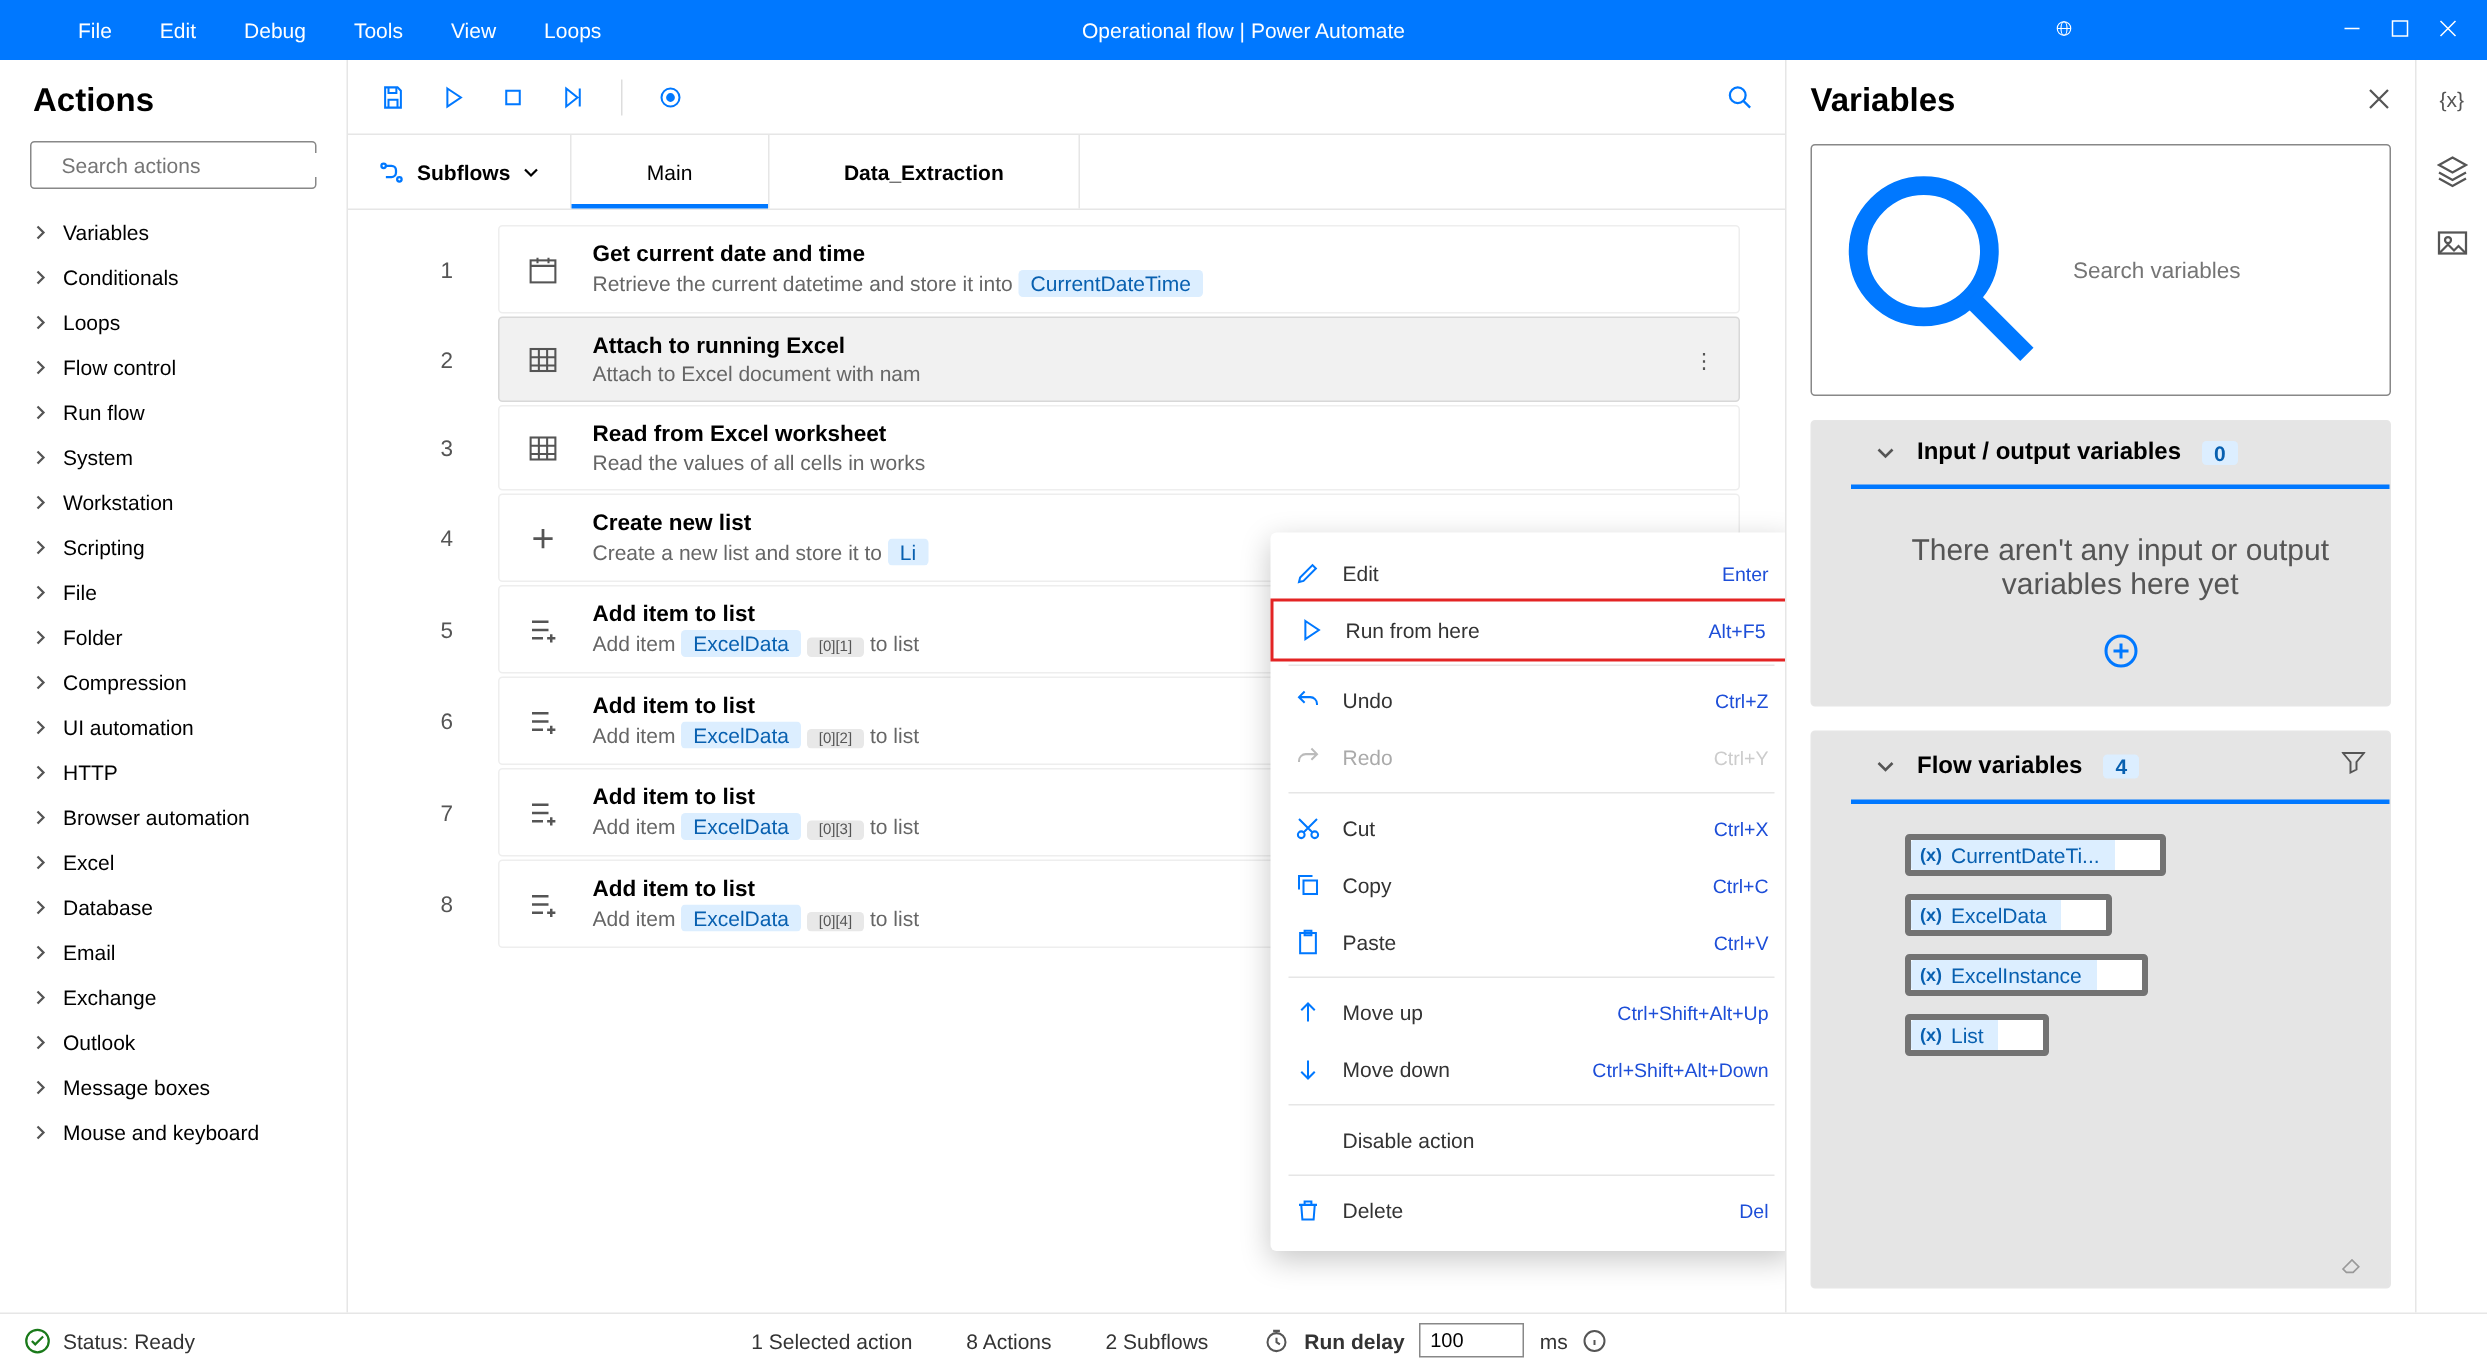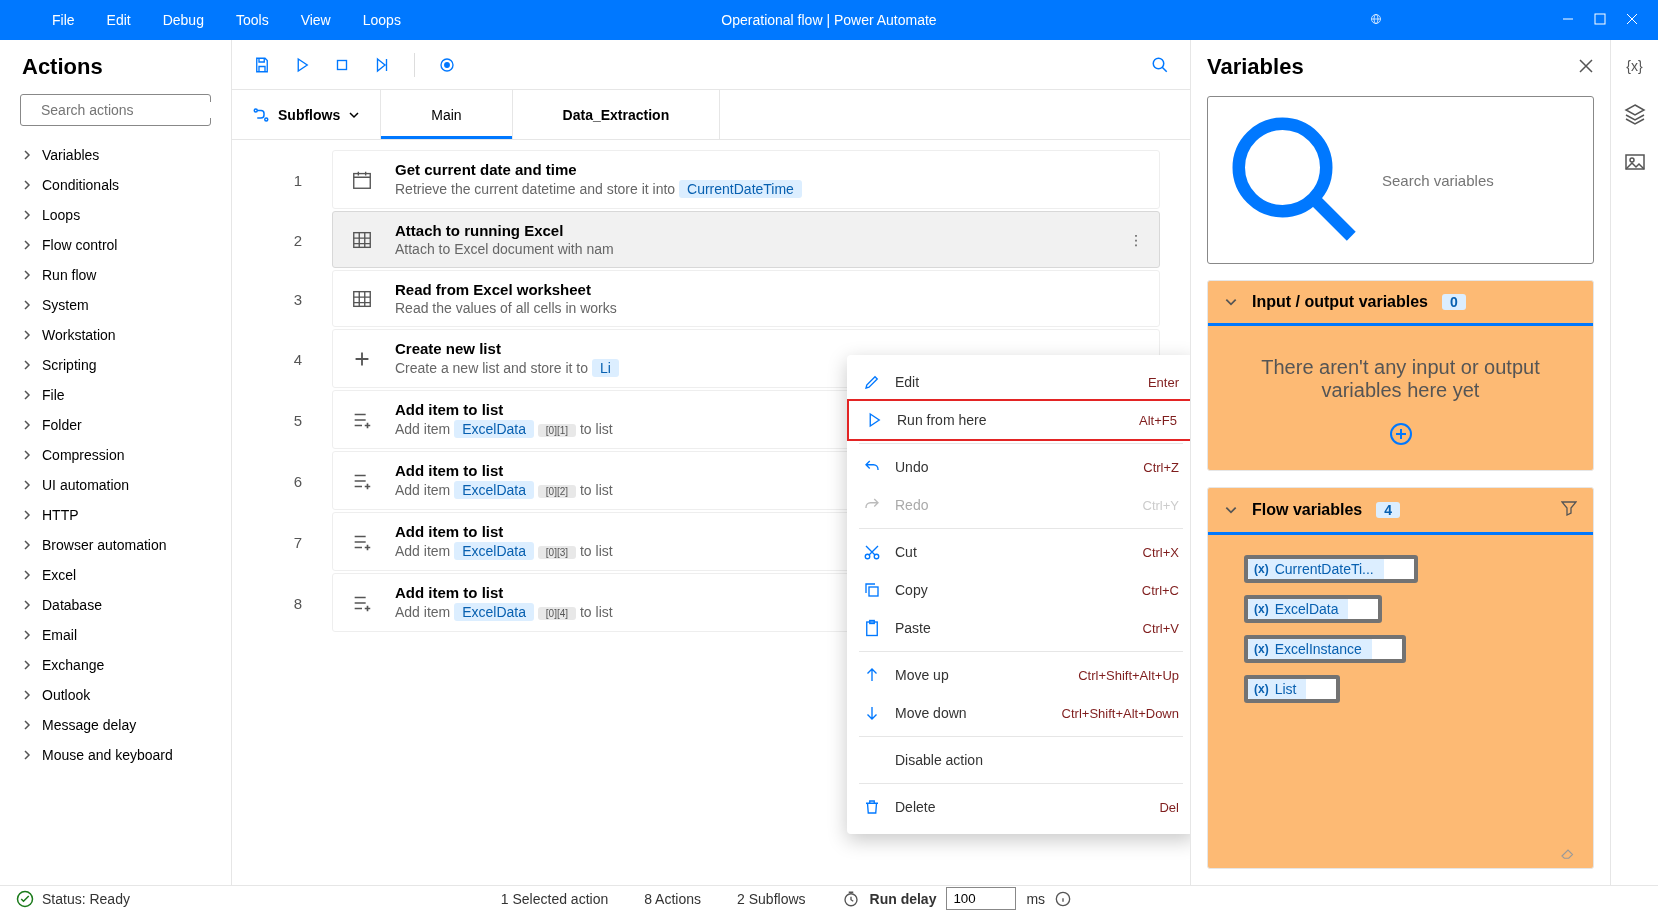--- a/index.html
+++ b/index.html
@@ -52,50 +52,50 @@
 .step-menu { color: #555; }
 
 .context-menu { position: absolute; top: 215px; left: 615px; width: 348px; background: #fff; box-shadow: 0 6px 20px rgba(0,0,0,0.22); border-radius: 4px; padding: 8px 0; z-index: 100; }
 .cm-item { display: flex; align-items: center; padding: 10px 16px; gap: 14px; cursor: pointer; color: #333; }
 .cm-item.highlighted { border: 2px solid #e32424; margin: -2px 0; }
 .cm-item.disabled { color: #aaa; }
 .cm-item .cm-icon { width: 18px; height: 18px; flex-shrink: 0; display: flex; align-items: center; justify-content: center; }
 .cm-item .cm-icon svg { width: 18px; height: 18px; color: #0078ff; }
 .cm-item.disabled .cm-icon svg { color: #bbb; }
 .cm-item .cm-label { flex: 1; }
-.cm-item .cm-short { color: #7f1d1d; font-size: 13px; }
+.cm-item .cm-short { color: #1d4ed8; font-size: 13px; }
 .cm-item.disabled .cm-short { color: #ccc; }
 .cm-sep { height: 1px; background: #e6e6e6; margin: 4px 12px; }
 
 .vars-panel { width: 420px; border-left: 1px solid #e6e6e6; display: flex; flex-direction: column; padding: 14px 16px 0; }
 .vars-panel .hdr { display: flex; align-items: center; justify-content: space-between; }
 .vars-panel h1 { font-size: 22px; font-weight: 600; }
 .vars-panel .close-x svg { width: 16px; height: 16px; }
 .var-search { margin: 16px 0; border: 1px solid #888; border-radius: 3px; display: flex; align-items: center; padding: 8px 12px; gap: 12px; }
 .var-search input { border: none; outline: none; font-size: 15px; flex: 1; }
-.var-section { border: 1px solid #e6e6e6; border-radius: 3px; background: #fdba74; margin-bottom: 16px; }
+.var-section { border: 1px solid #e6e6e6; border-radius: 3px; background: #e5e5e5; margin-bottom: 16px; padding-left: 26px; }
 .var-sec-hdr { display: flex; align-items: center; gap: 14px; padding: 12px 16px; font-size: 16px; font-weight: 600; border-bottom: 3px solid #0078ff; }
 .var-sec-hdr .count { background: #dceeff; color: #0860b0; padding: 0 8px; border-radius: 3px; font-size: 14px; min-width: 22px; text-align: center; }
 .var-sec-hdr .filter { margin-left: auto; }
 .var-sec-body { padding: 20px 16px 24px; }
 .empty-msg { text-align: center; color: #555; font-size: 20px; padding: 10px 0 20px; }
 .add-btn { display: flex; justify-content: center; }
 .add-btn svg { width: 24px; height: 24px; color: #0078ff; cursor: pointer; }
 .flow-var-pill { display: inline-flex; align-items: center; background: #dceeff; color: #0860b0; border-radius: 3px; padding: 2px 10px 2px 6px; margin: 0 0 12px 28px; border: 1px solid #c5d9ed; position: relative; font-size: 14px; }
 .flow-var-pill::before { content: "(x)"; color: #0860b0; margin-right: 6px; font-size: 12px; font-weight: 600; }
 .pill-wrap { margin-left: 20px; margin-bottom: 12px; border: 4px solid #737373; border-radius: 3px; display: inline-block; background: #fff; }
 .pill-wrap .flow-var-pill { margin: 0; border: none; border-radius: 2px 0 0 2px; }
 .pill-wrap .tail { display: inline-block; width: 30px; }
 .eraser { display: flex; justify-content: flex-end; padding: 0 16px 6px; color: #999; }
 .eraser svg { width: 18px; height: 18px; }
 
 .right-rail { width: 48px; border-left: 1px solid #e6e6e6; display: flex; flex-direction: column; align-items: center; padding-top: 14px; gap: 24px; }
 .right-rail .rbtn { width: 24px; height: 24px; display: flex; align-items: center; justify-content: center; cursor: pointer; color: #555; }
 
-.statusbar { height: 26px; border-top: 1px solid #e6e6e6; display: flex; align-items: center; padding: 0 16px; gap: 30px; font-size: 14px; color: #333; }
+.statusbar { height: 36px; border-top: 1px solid #e6e6e6; display: flex; align-items: center; padding: 0 16px; gap: 30px; font-size: 14px; color: #333; }
 .statusbar .st-left { display: flex; align-items: center; gap: 8px; }
 .statusbar .st-left svg { width: 18px; height: 18px; color: #1a7a1a; }
 .statusbar .st-center { margin-left: auto; margin-right: auto; display: flex; gap: 36px; align-items: center; }
 .delay-box { display: flex; align-items: center; gap: 10px; }
 .delay-input { width: 70px; border: 1px solid #888; padding: 3px 6px; }
 </style>
 </head>
 <body>
 
 <div class="titlebar">
@@ -250,21 +250,21 @@
         <div class="action-cat">
           <svg viewBox="0 0 10 10" fill="none" stroke="currentColor" stroke-width="1.5">
             <path d="M3 1l4 4-4 4"></path>
           </svg>
           <span>Outlook</span>
         </div>
         <div class="action-cat">
           <svg viewBox="0 0 10 10" fill="none" stroke="currentColor" stroke-width="1.5">
             <path d="M3 1l4 4-4 4"></path>
           </svg>
-          <span>Message delay</span>
+          <span>Message boxes</span>
         </div>
         <div class="action-cat">
           <svg viewBox="0 0 10 10" fill="none" stroke="currentColor" stroke-width="1.5">
             <path d="M3 1l4 4-4 4"></path>
           </svg>
           <span>Mouse and keyboard</span>
         </div>
       </div>
   </div>
 

